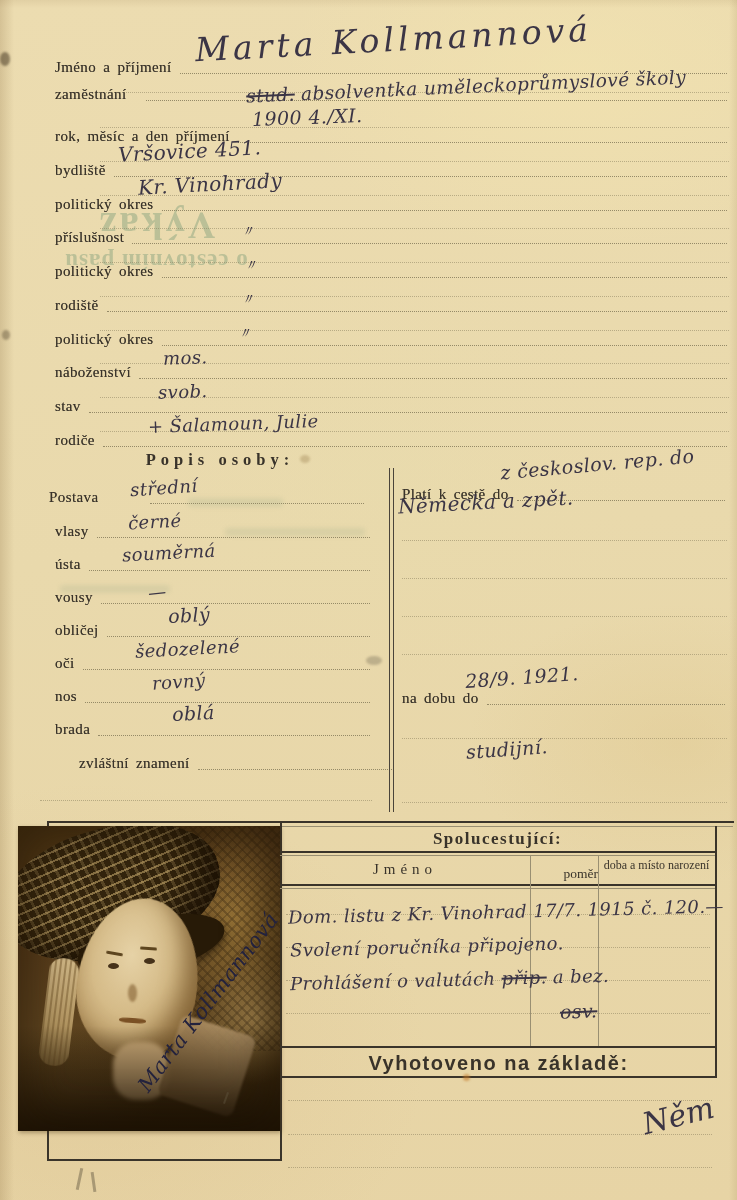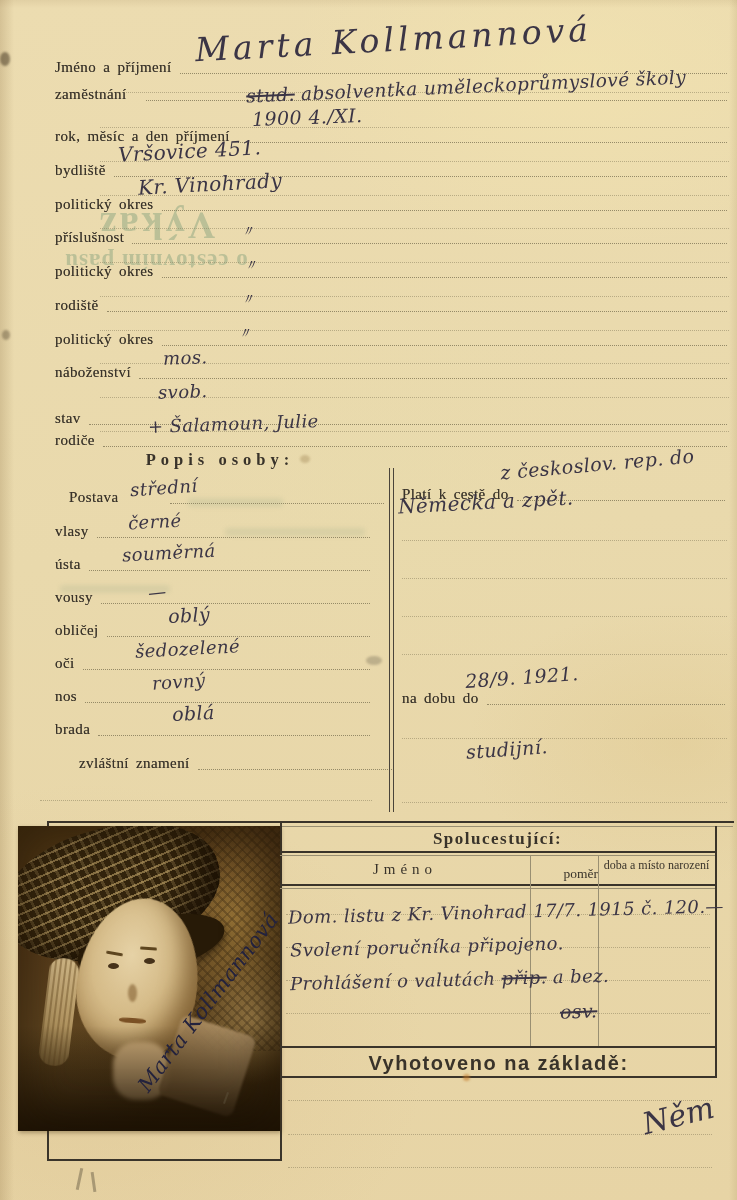--- a/index.html
+++ b/index.html
@@ -140,21 +140,21 @@
       <span class="leader"></span>
   </div>
   <div class="trow" style="top:327px;left:55px;right:8px;">
     <span class="lbl">politický okres</span>
       <span class="leader"></span>
   </div>
   <div class="trow" style="top:360px;left:55px;right:8px;">
     <span class="lbl">náboženství</span>
       <span class="leader"></span>
   </div>
-  <div class="trow" style="top:394px;left:55px;right:8px;margin-top:12px;">
+  <div class="trow" style="top:394px;left:55px;right:8px;">
     <span class="lbl">stav</span>
       <span class="leader"></span>
   </div>
   <div class="trow" style="top:428px;left:55px;right:8px;">
     <span class="lbl">rodiče</span>
       <span class="leader"></span>
   </div>
 
   <div class="dots" style="top:92px;left:100px;right:8px;"></div>
   <div class="dots" style="top:127px;left:100px;right:8px;"></div>
@@ -179,21 +179,21 @@
   <div class="hw" style="left:240px;top:222px;font-size:15px;">〃</div>
   <div class="hw" style="left:243px;top:256px;font-size:15px;">〃</div>
   <div class="hw" style="left:240px;top:290px;font-size:15px;">〃</div>
   <div class="hw" style="left:237px;top:324px;font-size:15px;">〃</div>
   <div class="hw" style="left:163px;top:347px;font-size:18px;">mos.</div>
   <div class="hw" style="left:158px;top:381px;font-size:18px;">svob.</div>
   <div class="hw" style="left:148px;top:413px;font-size:18px;">+ Šalamoun, Julie</div>
 
   <div class="sec-title" style="left:140px;top:450px;width:160px;font-size:16.5px;letter-spacing:5px;">Popis osoby:</div>
 
-  <div class="prow" style="top:485px;left:69px;width:317px;gap:44px;">
+  <div class="prow" style="top:485px;left:49px;width:317px;gap:44px;">
     <span class="lbl">Postava</span>
       <span class="leader"></span>
   </div>
   <div class="prow" style="top:519px;left:55px;width:317px;">
     <span class="lbl">vlasy</span>
       <span class="leader"></span>
   </div>
   <div class="prow" style="top:552px;left:55px;width:317px;">
     <span class="lbl">ústa</span>
       <span class="leader"></span>

